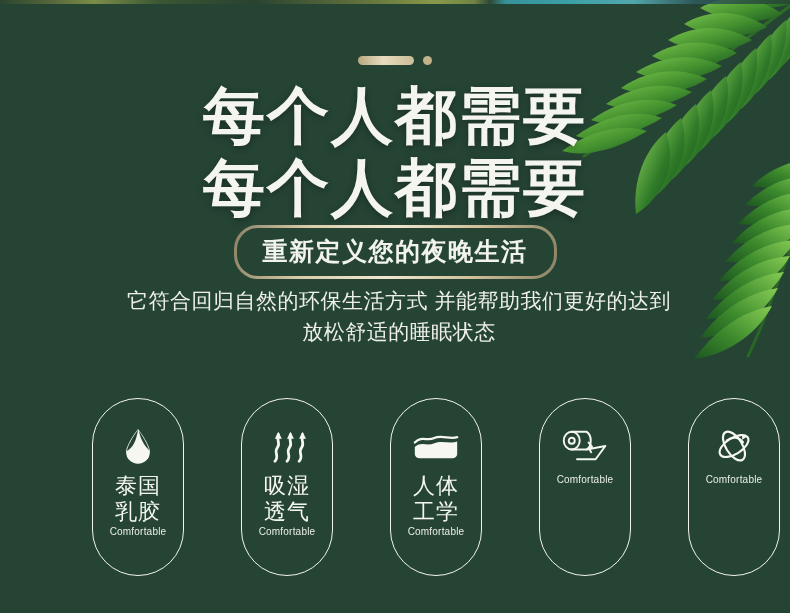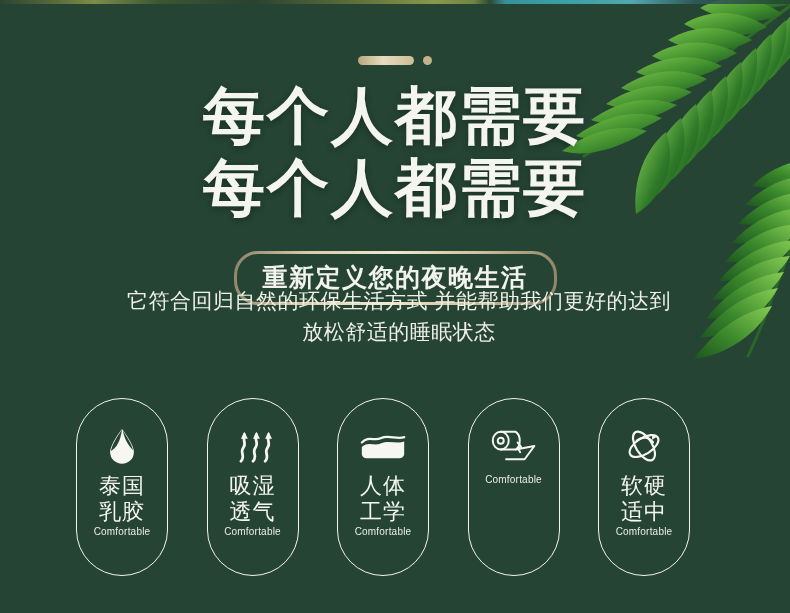--- a/index.html
+++ b/index.html
@@ -78,38 +78,37 @@
     border:3px solid transparent;
     background:
       linear-gradient(#254434,#254434) padding-box,
       linear-gradient(100deg,#8d8266 0%,#d8cbaa 22%,#f0e7cf 48%,#cfc09a 74%,#8d8266 100%) border-box;
     color:#f2f3ec;
     font-size:25px;
     font-weight:bold;
     letter-spacing:1.5px;
     line-height:34px;
     white-space:nowrap;
-    margin-top:26px;
   }
 
   
   .subcopy {
     position:absolute; left:0; right:0; top:285px;
     text-align:center; z-index:6;
     color:#eef0e8;
     font-size:21px;
     line-height:31px;
     letter-spacing:.5px;
   }
   .subcopy span { display:block;margin-left:8px; }
 
   
   .features {
-    position:absolute; left:76px; top:398px;
-    width:614px; height:180px;
+    position:absolute; left:92px; top:398px;
+    width:688px; height:180px;
     display:flex; justify-content:space-between; align-items:flex-start;
     z-index:6;
   }
   .badge {
     width:92px; height:178px;
     border:1.5px solid #f3f4ee;
     border-radius:46px;
     display:flex; flex-direction:column;
     align-items:center;
     padding-top:26px;
@@ -311,21 +310,17 @@
       <span class="ico">
         <svg viewBox="0 0 44 40" width="40" height="36">
           <g fill="none" stroke="#f6f7f1" stroke-width="2.4" stroke-linecap="round">
             <ellipse cx="22" cy="20" rx="18" ry="9" transform="rotate(-32 22 20)"></ellipse>
             <ellipse cx="22" cy="20" rx="9" ry="18" transform="rotate(-32 22 20)"></ellipse>
             <path d="M14 14 C20 9 28 10 32 16"></path>
           </g>
           <path d="M31 7 L36 10 L31 13Z" fill="#f6f7f1"></path>
         </svg>
       </span>
-      <span class="cn">
-        <i>软硬</i>
-        <i>适中</i>
-      </span>
       <span class="en">Comfortable</span>
     </div>
 
   </div>
 </div>
 
 </body></html>

